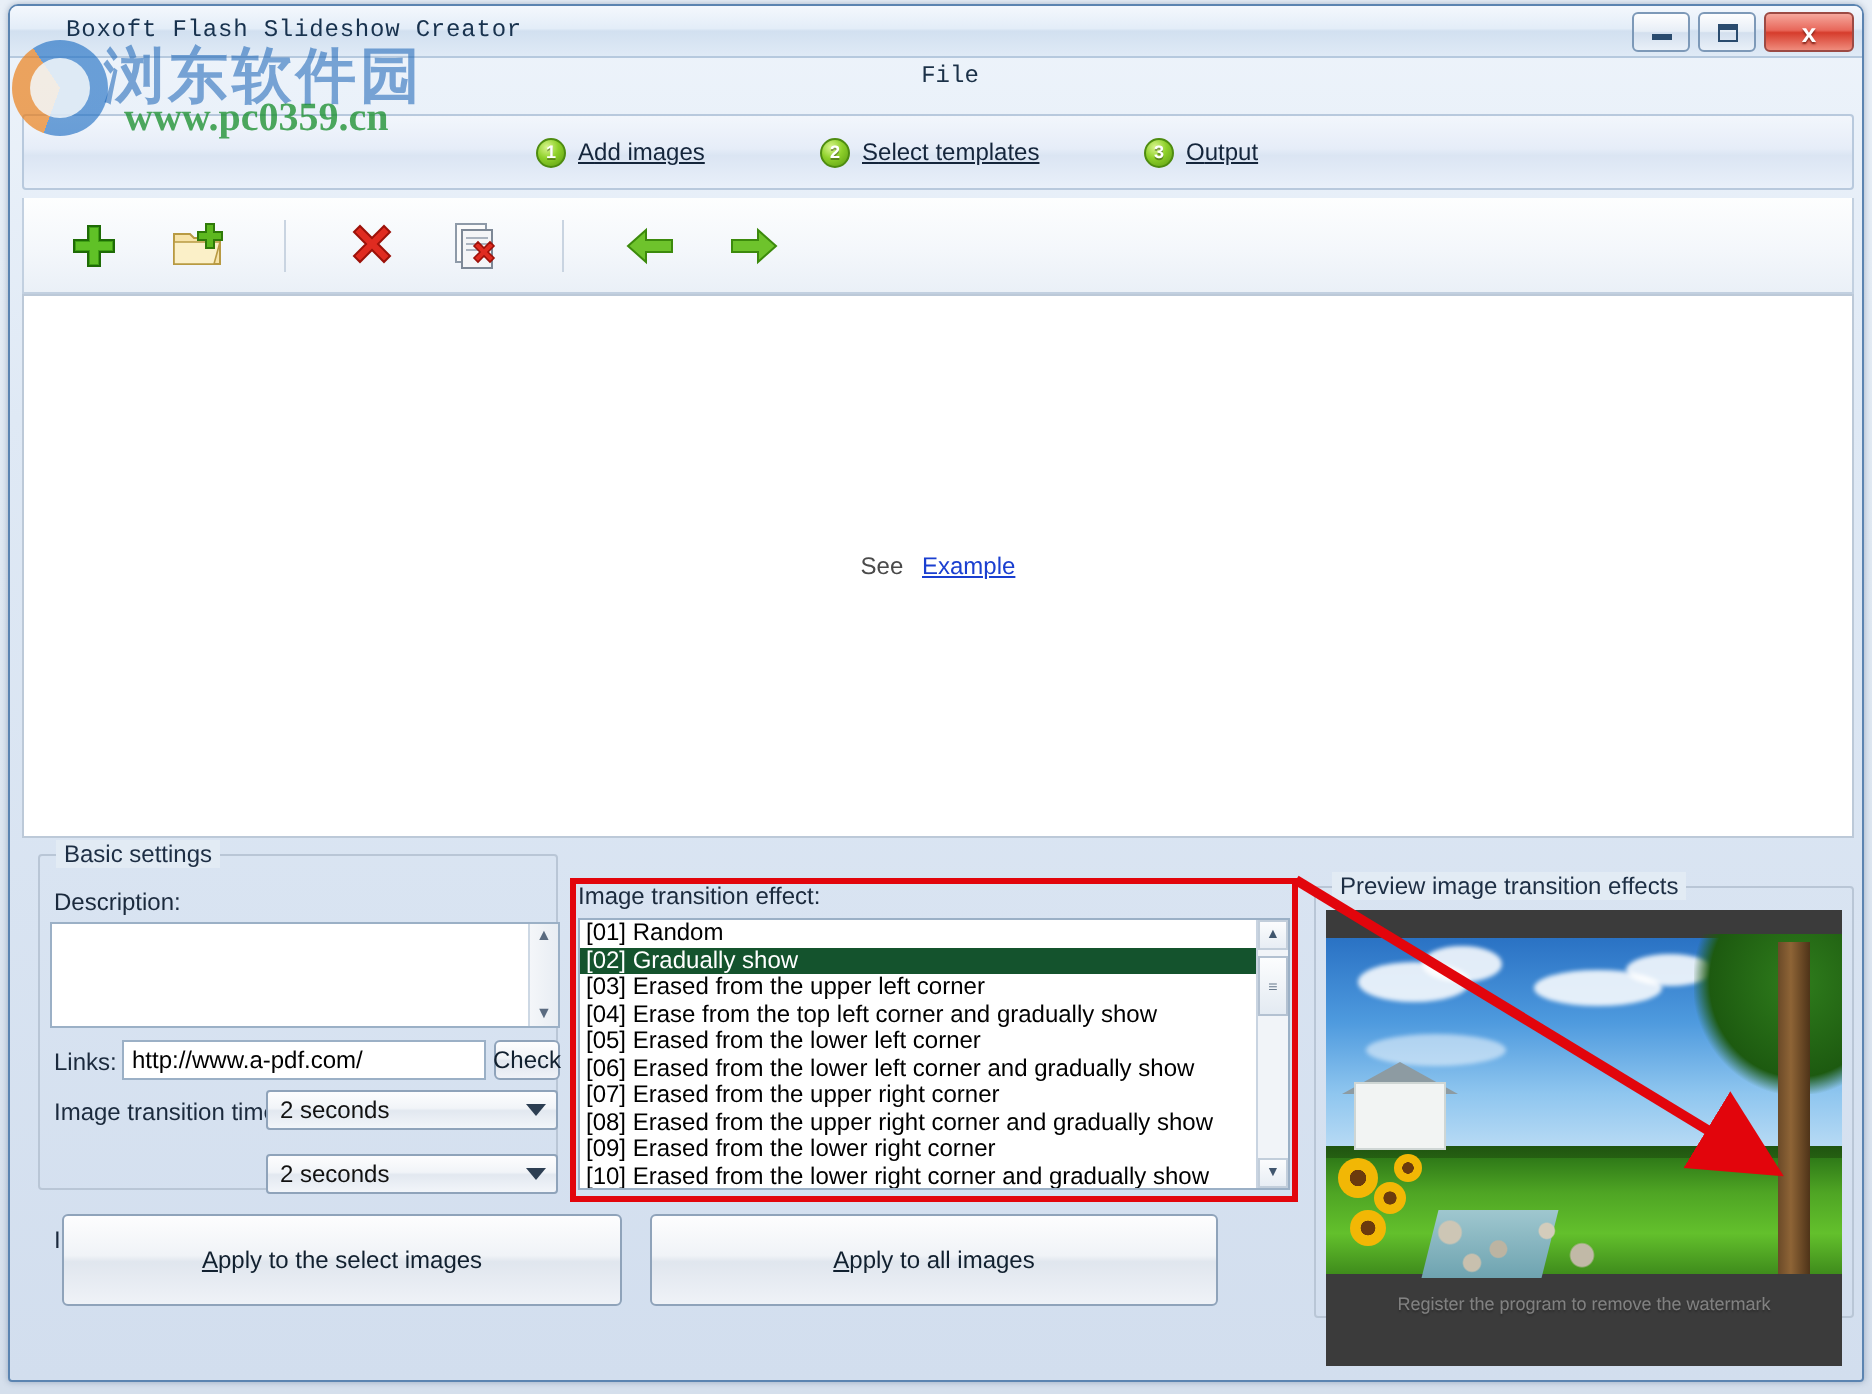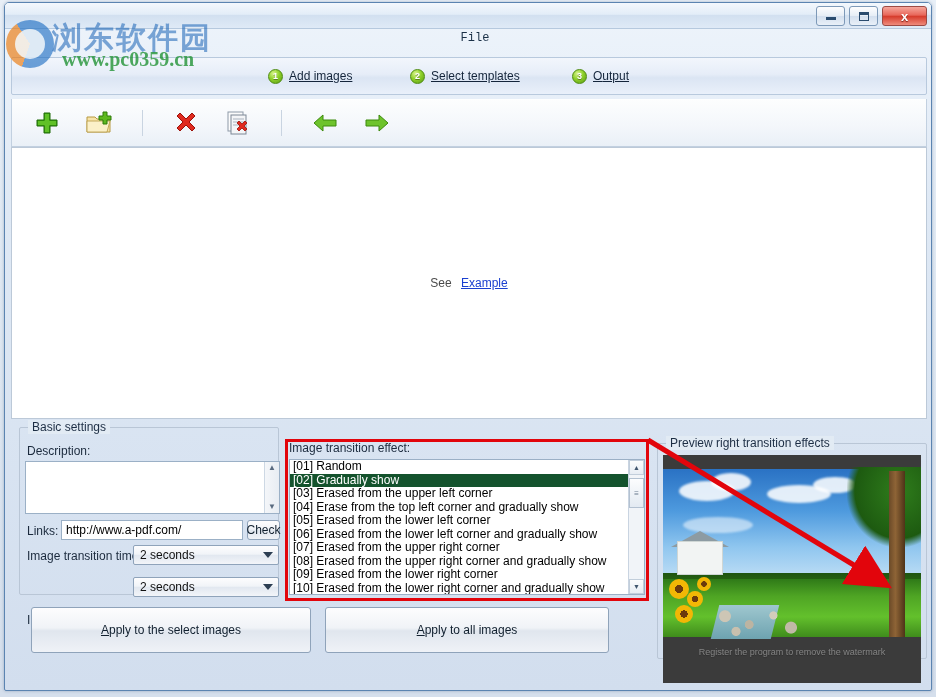--- a/index.html
+++ b/index.html
@@ -297,20 +297,21 @@
     border-radius: 50%; background: rgba(245,249,252,.85);
   }
 </style>
 </head>
 <body>
 
 <div id="app">
   <div class="win">
 
     <div class="titlebar">
+      <div class="title-text">Boxoft Flash Slideshow Creator</div>
       <div class="win-buttons">
         <div class="wbtn">
           <span class="glyph-min"></span>
         </div>
         <div class="wbtn">
           <span class="glyph-max"></span>
         </div>
         <div class="wbtn close">
           <span class="g">x</span>
         </div>
@@ -432,21 +433,21 @@
         <div class="list-scroll">
           <div class="ls-up">▲</div>
           <div class="ls-thumb">≡</div>
           <div class="ls-dn">▼</div>
         </div>
       </div>
     </div>
     <div class="redbox"></div>
 
     <div class="group" id="preview-group">
-      <div class="gtitle">Preview right transition effects</div>
+      <div class="gtitle">Preview image transition effects</div>
     </div>
     <div class="preview-img">
       <div class="sky"></div>
       <div class="cloud" style="left:16px; top:26px; width:56px; height:20px;"></div>
       <div class="cloud" style="left:48px; top:18px; width:40px; height:18px;"></div>
       <div class="cloud" style="left:104px; top:30px; width:64px; height:18px;"></div>
       <div class="cloud" style="left:150px; top:22px; width:44px; height:16px;"></div>
       <div class="cloud" style="left:20px; top:62px; width:70px; height:16px; opacity:.6;"></div>
       <div class="treeline"></div>
       <div class="grass"></div>

